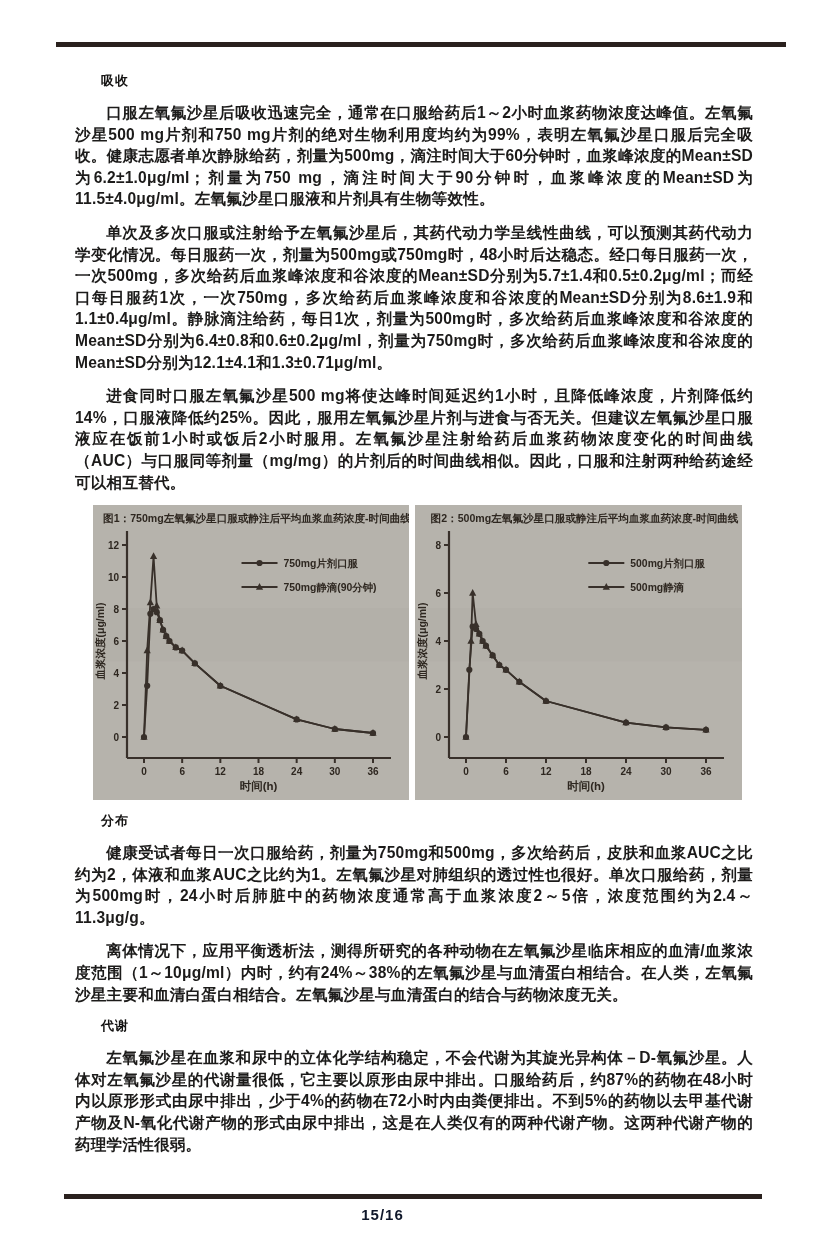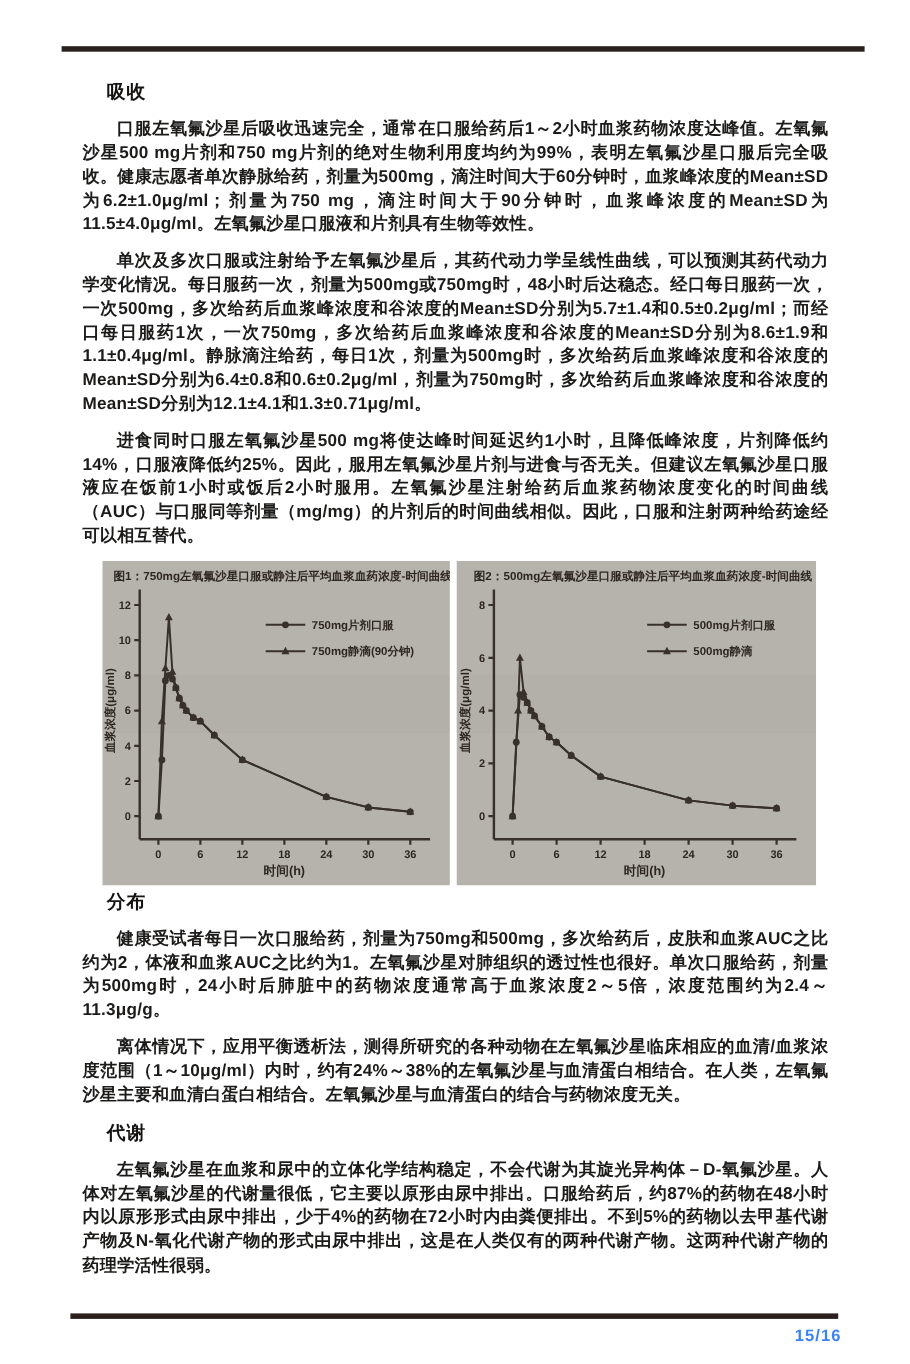--- a/index.html
+++ b/index.html
@@ -2,30 +2,30 @@
 <html><head>
 <meta charset="utf-8">
 <style>
   html,body{margin:0;padding:0;background:#ffffff;}
   body{width:827px;height:1240px;position:relative;overflow:hidden;
        font-family:"Liberation Sans","DejaVu Sans",sans-serif;color:#1c1b1a;}
   .page{position:relative;width:827px;height:1240px;background:#ffffff;}
   .rule-top{position:absolute;left:56px;top:42px;width:730px;height:5px;background:#2a211e;}
   .rule-bottom{position:absolute;left:64px;top:1194px;width:698px;height:5px;background:#2a211e;}
   .content{position:absolute;left:63px;top:60px;width:702px;}
-  h2.sec{font-size:17px;font-weight:bold;margin:0;padding:0;text-indent:2em;
+  h2.sec{font-size:13px;font-weight:bold;margin:12px;padding:0;text-indent:2em;
          letter-spacing:1px;color:#141312;}
   h2.first{margin-top:12px;}
   p.body{font-size:15.6px;line-height:21.6px;font-weight:600;text-align:justify;
          text-indent:2em;margin:12px;color:#1c1b1a;letter-spacing:0.2px;}
   .figures{display:flex;gap:6px;margin:8px 0 3px 30px;}
   .panel{margin:0;padding:0;display:block;}
   .panel svg{display:block;}
-  .pageno{position:absolute;left:0;top:1206px;width:765px;text-align:right;
-          font-size:15px;font-weight:600;letter-spacing:1px;color:#3b82f6;}
+  .pageno{position:absolute;left:0;top:1206px;width:765px;text-align:center;
+          font-size:15px;font-weight:600;letter-spacing:1px;color:#0f172a;}
 </style>
 </head>
 <body>
 
 <div class="page">
   <div class="rule-top"></div>
 
   <div class="content">
     <h2 class="sec first">吸收</h2>
     <p class="body">口服左氧氟沙星后吸收迅速完全，通常在口服给药后1～2小时血浆药物浓度达峰值。左氧氟沙星500 mg片剂和750 mg片剂的绝对生物利用度均约为99%，表明左氧氟沙星口服后完全吸收。健康志愿者单次静脉给药，剂量为500mg，滴注时间大于60分钟时，血浆峰浓度的Mean±SD为6.2±1.0μg/ml；剂量为750 mg，滴注时间大于90分钟时，血浆峰浓度的Mean±SD为11.5±4.0μg/ml。左氧氟沙星口服液和片剂具有生物等效性。</p>

